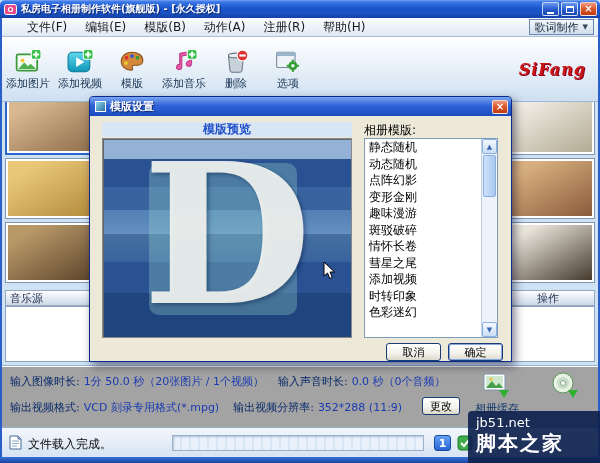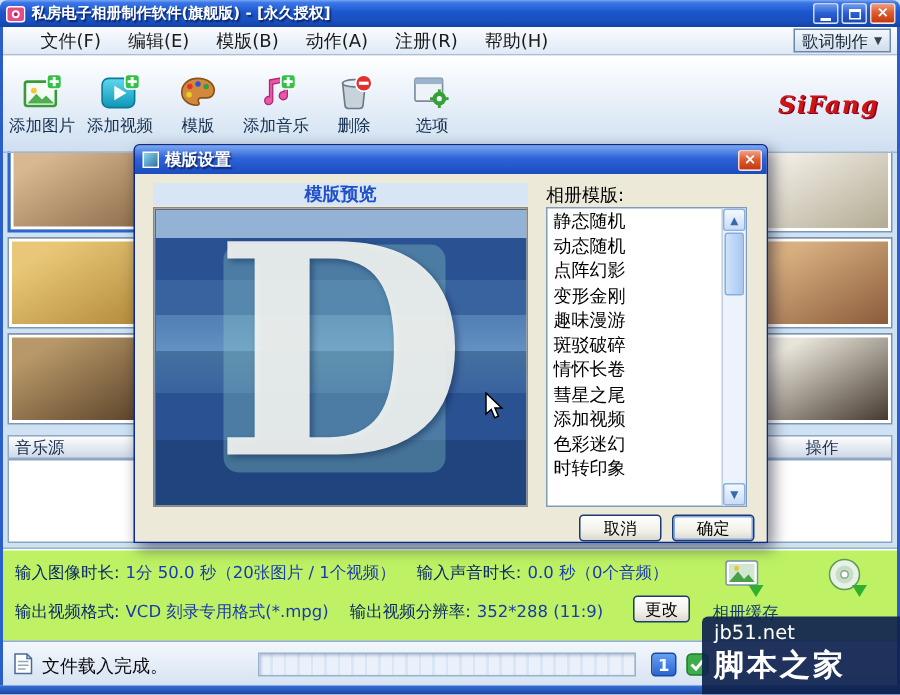--- a/index.html
+++ b/index.html
@@ -75,21 +75,21 @@
   .scrollbar{position:absolute;right:0;top:0;bottom:0;width:16px;background:#ecf3fb;border-left:1px solid #c0d0e4;display:flex;flex-direction:column;}
   .sb-up,.sb-down{height:15px;flex:none;background:linear-gradient(180deg,#f4f9ff,#c9dcf4);border:1px solid #8cb0e0;border-radius:2px;font-size:7px;color:#3a68b0;display:flex;align-items:center;justify-content:center;}
   .sb-down{margin-top:auto;}
   .sb-thumb{height:42px;flex:none;margin:1px;background:linear-gradient(90deg,#cfe2fb,#a8c8f0);border:1px solid #88aede;border-radius:2px;}
   .xp-btn{position:absolute;font-family:inherit;font-size:11px;color:#000;padding:0;
     border:1px solid #1a3c74;border-radius:3px;background:linear-gradient(180deg,#ffffff,#f2f1ea 60%,#dcd8cc);cursor:default;}
   .btn-cancel{left:296px;top:227px;width:55px;height:18px;}
   .btn-ok{left:358px;top:227px;width:55px;height:18px;box-shadow:0 0 0 1px #86a7e0 inset;}
 
   
-  .infoarea{position:absolute;left:2px;right:2px;top:365px;height:62px;background:#bef264;border-top:1px solid #9ab6d2;box-shadow:inset 0 1px 0 #fff;}
+  .infoarea{position:absolute;left:2px;right:2px;top:365px;height:62px;background:#a3a3a3;border-top:1px solid #9ab6d2;box-shadow:inset 0 1px 0 #fff;}
   .info-row{position:absolute;left:8px;display:flex;white-space:nowrap;font-size:11px;align-items:center;}
   .row1{top:8px;}
   .row2{top:34px;}
   .info-row .lbl{color:#0a2a6a;margin-right:4px;}
   .info-row .val{color:#1a3ab0;margin-right:14px;}
   .btn-change{left:420px;top:31px;width:38px;height:18px;font-size:11px;}
   .qa{position:absolute;display:flex;flex-direction:column;align-items:center;width:66px;top:4px;}
   .qa1{left:462px;}
   .qa2{left:530px;}
   .qa-icon{width:30px;height:30px;display:block;}
@@ -275,22 +275,22 @@
 
         <div class="tpl-item">静态随机</div>
             <div class="tpl-item">动态随机</div>
             <div class="tpl-item">点阵幻影</div>
             <div class="tpl-item">变形金刚</div>
             <div class="tpl-item">趣味漫游</div>
             <div class="tpl-item">斑驳破碎</div>
             <div class="tpl-item">情怀长卷</div>
             <div class="tpl-item">彗星之尾</div>
             <div class="tpl-item">添加视频</div>
+            <div class="tpl-item">时转印象</div>
             <div class="tpl-item">色彩迷幻</div>
-            <div class="tpl-item">时转印象</div>
           </div>
         <div class="scrollbar">
           <div class="sb-up">▲</div>
           <div class="sb-thumb"></div>
           <div class="sb-down">▼</div>
         </div>
       </div>
       <button class="xp-btn btn-cancel">取消</button>
       <button class="xp-btn btn-ok">确定</button>
     </div>

